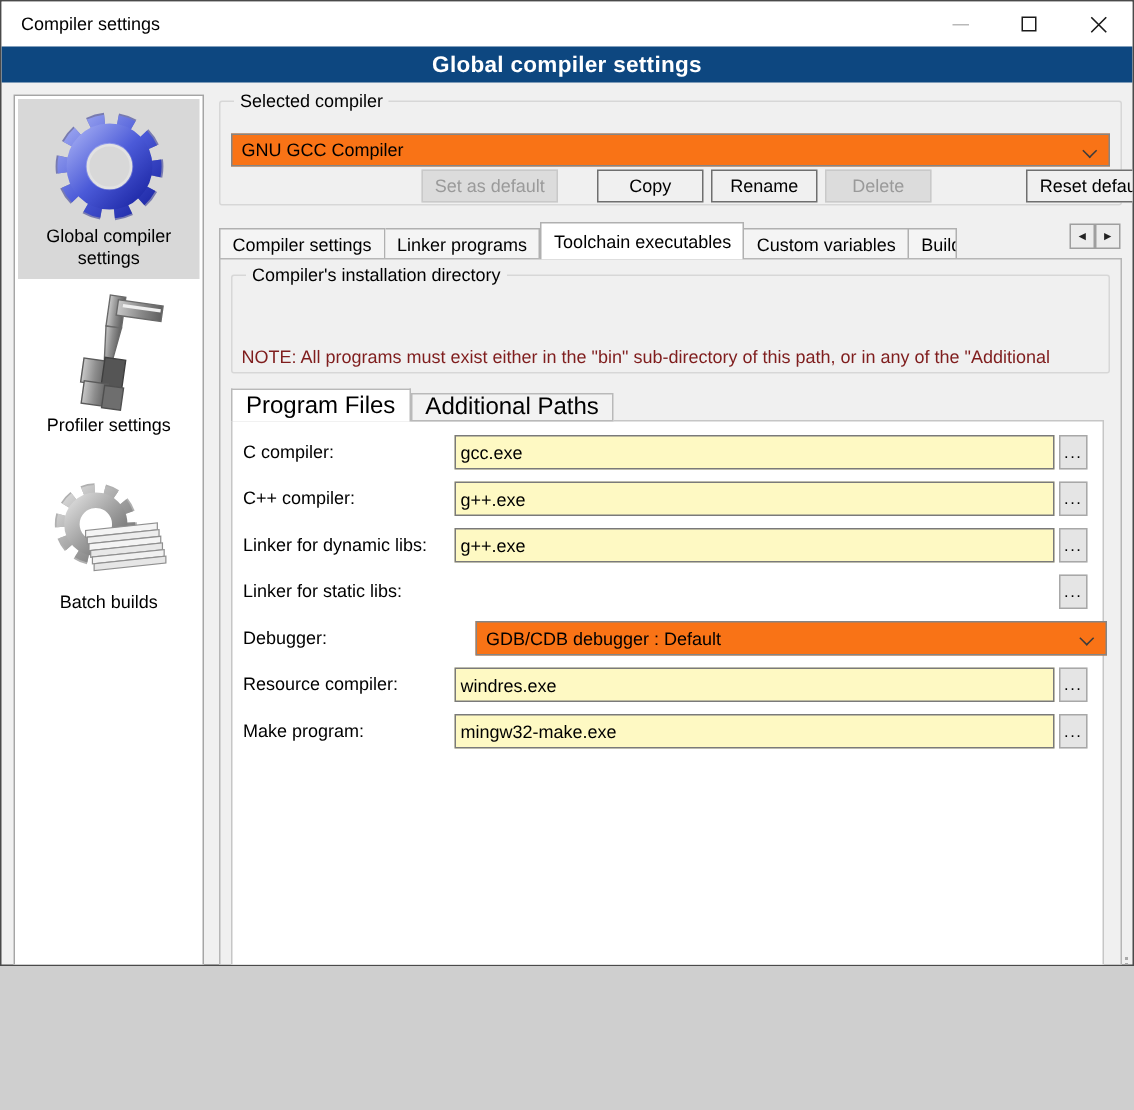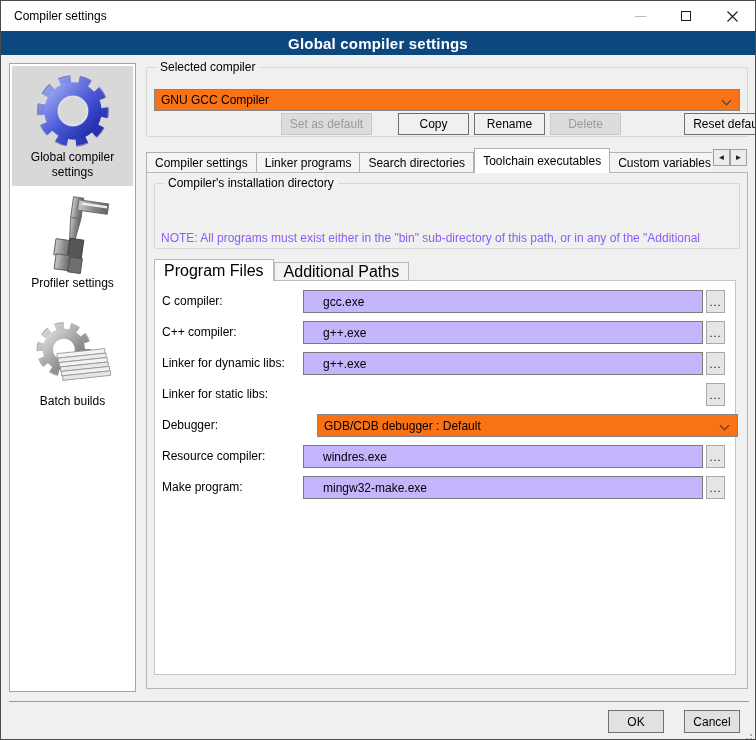--- a/index.html
+++ b/index.html
@@ -1,17 +1,17 @@
 <!DOCTYPE html>
 <html><head>
 <meta charset="utf-8">
 <style>
   * { margin:0; padding:0; box-sizing:border-box; }
   html,body { width:756px; height:740px; background:#cfcfcf; font-family:"Liberation Sans","DejaVu Sans",sans-serif; }
-  .window { position:relative; width:756px; height:740px; background:#f0f0f0; border:1px solid #4a4a4a; overflow:hidden; }
+  .window { position:relative; width:756px; height:644px; background:#f0f0f0; border:1px solid #4a4a4a; overflow:hidden; }
 
   
   .titlebar { position:absolute; left:0; top:0; width:100%; height:30px; background:#ffffff; }
   .title-text { position:absolute; left:13px; top:0; line-height:30px; font-size:12px; color:#000; }
   .caption-btns { position:absolute; right:0; top:0; height:30px; display:flex; }
   .cap-btn { width:46px; height:30px; display:flex; align-items:center; justify-content:center; }
   .min-glyph { width:11px; height:1px; background:#b9b9b9; }
   .max-glyph { width:10px; height:10px; border:1px solid #1a1a1a; background:transparent; }
 
   
@@ -29,21 +29,21 @@
 
   
   .groupbox { position:absolute; border:1px solid #d7d7d7; border-radius:2px; }
   .group-label { position:absolute; top:-8px; left:9px; background:#f0f0f0; padding:0 4px; font-size:12px; color:#000; }
   .btn { display:flex; align-items:center; justify-content:center; font-size:12px; color:#000; background:#f0f0f0; border:1px solid #6f6f6f; }
   .btn.disabled { background:#dcdcdc; border-color:#c9c9c9; color:#9a9a9a; }
   .btn.soft { background:#e5e5e5; border:1px solid #a8a8a8; }
   .textbox { background:#ffffff; border:1px solid #7a7a7a; font-size:12px; display:flex; align-items:center; padding:0 4px; overflow:hidden; white-space:nowrap; }
   .textbox.focused { border-color:#0078d7; }
   .sel { background:#0078d7; color:#ffffff; padding:0 1px; }
-  input.textfield { background:#c4b5fd; border:1px solid #7a7a7a; font-size:12px; padding:0 19px; font-family:"Liberation Sans","DejaVu Sans",sans-serif; }
+  input.textfield { background:#fef9c3; border:1px solid #7a7a7a; font-size:12px; padding:0 3px; font-family:"Liberation Sans","DejaVu Sans",sans-serif; }
   .combo { background:#f97316; border:1px solid #858585; display:flex; align-items:center; padding:0 6px; font-size:12px; position:relative; }
   .combo .chev { position:absolute; right:9px; top:7px; width:7px; height:7px; border-left:1.4px solid #3b3b3b; border-bottom:1.4px solid #3b3b3b; transform:rotate(-45deg); }
 
   
   #group-compiler { left:145px; top:66px; width:602px; height:70px; }
   #compiler-combo { position:absolute; left:153px; top:88px; width:586px; height:22px; }
   .row-btn { position:absolute; top:112px; height:22px; }
   #btn-setdefault { left:280px; width:91px; }
   #btn-copy      { left:397px; width:71px; }
   #btn-rename    { left:473px; width:71px; }
@@ -60,21 +60,21 @@
   #arrow-left { left:712px; }
   #arrow-right { left:729px; }
 
   
   .tabpage { position:absolute; left:145px; top:171px; width:602px; height:517px; background:#f0f0f0; border:1px solid #b6b6b6; z-index:1; }
 
   #group-install { left:153px; top:182px; width:586px; height:66px; }
   #path-input  { position:absolute; left:160px; top:205px; width:453px; height:22px; }
   #btn-browse-dir { position:absolute; left:617px; top:205px; width:22px; height:22px; }
   #btn-autodetect { position:absolute; left:643px; top:205px; width:69px; height:22px; }
-  .note { position:absolute; left:160px; top:230px; width:572px; font-size:12px; color:#8b5cf6; white-space:nowrap; overflow:hidden; }
+  .note { position:absolute; left:160px; top:230px; width:572px; font-size:12px; color:#7f1d1d; white-space:nowrap; overflow:hidden; }
 
   
   .subtabs { position:absolute; left:153px; top:258px; height:22px; display:flex; align-items:flex-end; z-index:3; }
   .subtab { height:19px; line-height:18px; padding:0 9px; font-size:16px; background:#f2f2f2; border:1px solid #b9b9b9; }
   .subtab.active { height:22px; line-height:21px; background:#ffffff; border-bottom:none; }
   .subpanel { position:absolute; left:153px; top:279px; width:582px; height:395px; background:#ffffff; border:1px solid #c6c6c6; z-index:2; }
 
   .form-row { position:absolute; left:153px; width:582px; height:23px; }
   .form-row .flabel { position:absolute; left:8px; top:0; line-height:23px; font-size:12px; color:#000; }
   .form-row input.textfield { position:absolute; left:149px; top:0; width:400px; height:23px; }
@@ -190,21 +190,20 @@
   </div>
   <div class="btn disabled row-btn" id="btn-setdefault">Set as default</div>
   <div class="btn row-btn" id="btn-copy">Copy</div>
   <div class="btn row-btn" id="btn-rename">Rename</div>
   <div class="btn disabled row-btn" id="btn-delete">Delete</div>
   <div class="btn row-btn" id="btn-reset">Reset defaults</div>
 
   <div class="tabstrip">
     <span class="tab">Compiler settings</span>
     <span class="tab">Linker programs</span>
-    <span class="tab">Search directories</span>
     <span class="tab active">Toolchain executables</span>
     <span class="tab">Custom variables</span>
     <span class="tab clipped">Build options</span>
   </div>
   <div class="tab-arrow" id="arrow-left">
       <span>◄</span>
     </div>
   <div class="tab-arrow" id="arrow-right">
       <span>►</span>
     </div>

